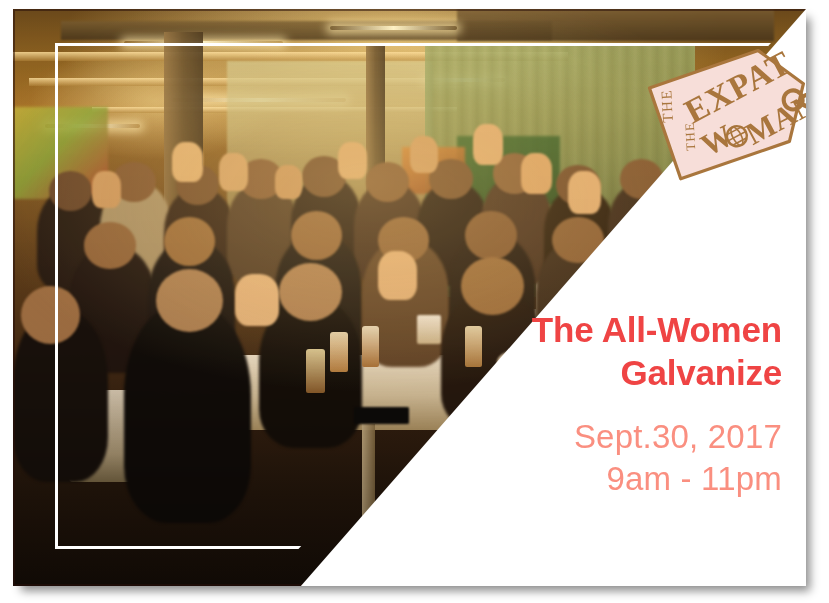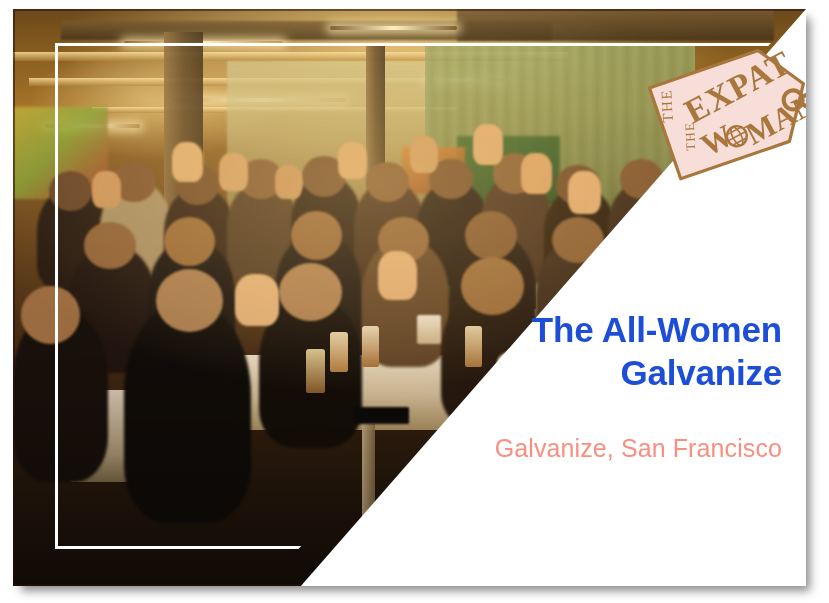--- a/index.html
+++ b/index.html
@@ -381,21 +381,24 @@
         <g transform="rotate(-9 70 78)">
           <circle cx="70" cy="78" r="10" fill="none" stroke="#a9763d" stroke-width="2.4"></circle>
           <ellipse cx="70" cy="78" rx="4.2" ry="10" fill="none" stroke="#a9763d" stroke-width="1.6"></ellipse>
           <path d="M60 78 H80 M62 72 H78 M62 84 H78" stroke="#a9763d" stroke-width="1.5"></path>
         </g>
         <text x="82" y="92" transform="rotate(-9 82 92)" font-family="'Liberation Serif', serif" font-size="31" font-weight="bold" letter-spacing="0.5" fill="#a9763d">MAN</text>
       </svg>
     </div>
 
     <div id="textblock">
-      <h1 class="title" style="color:#1d4ed8;">
+      <h1 class="title" style="color:#ef4444;">
         <span class="nowrap">The All-Women</span>
         <span class="nowrap">Galvanize</span>
       </h1>
-      <p class="venue" style="color:#fa8f80;">Galvanize, San Francisco</p>
+      <p class="date" style="color:#fa8f80;">
+        <span class="nowrap">Sept.30, 2017</span>
+        <span class="nowrap">9am - 11pm</span>
+      </p>
     </div>
 
   </div>
 </div>
 
 </body></html>

